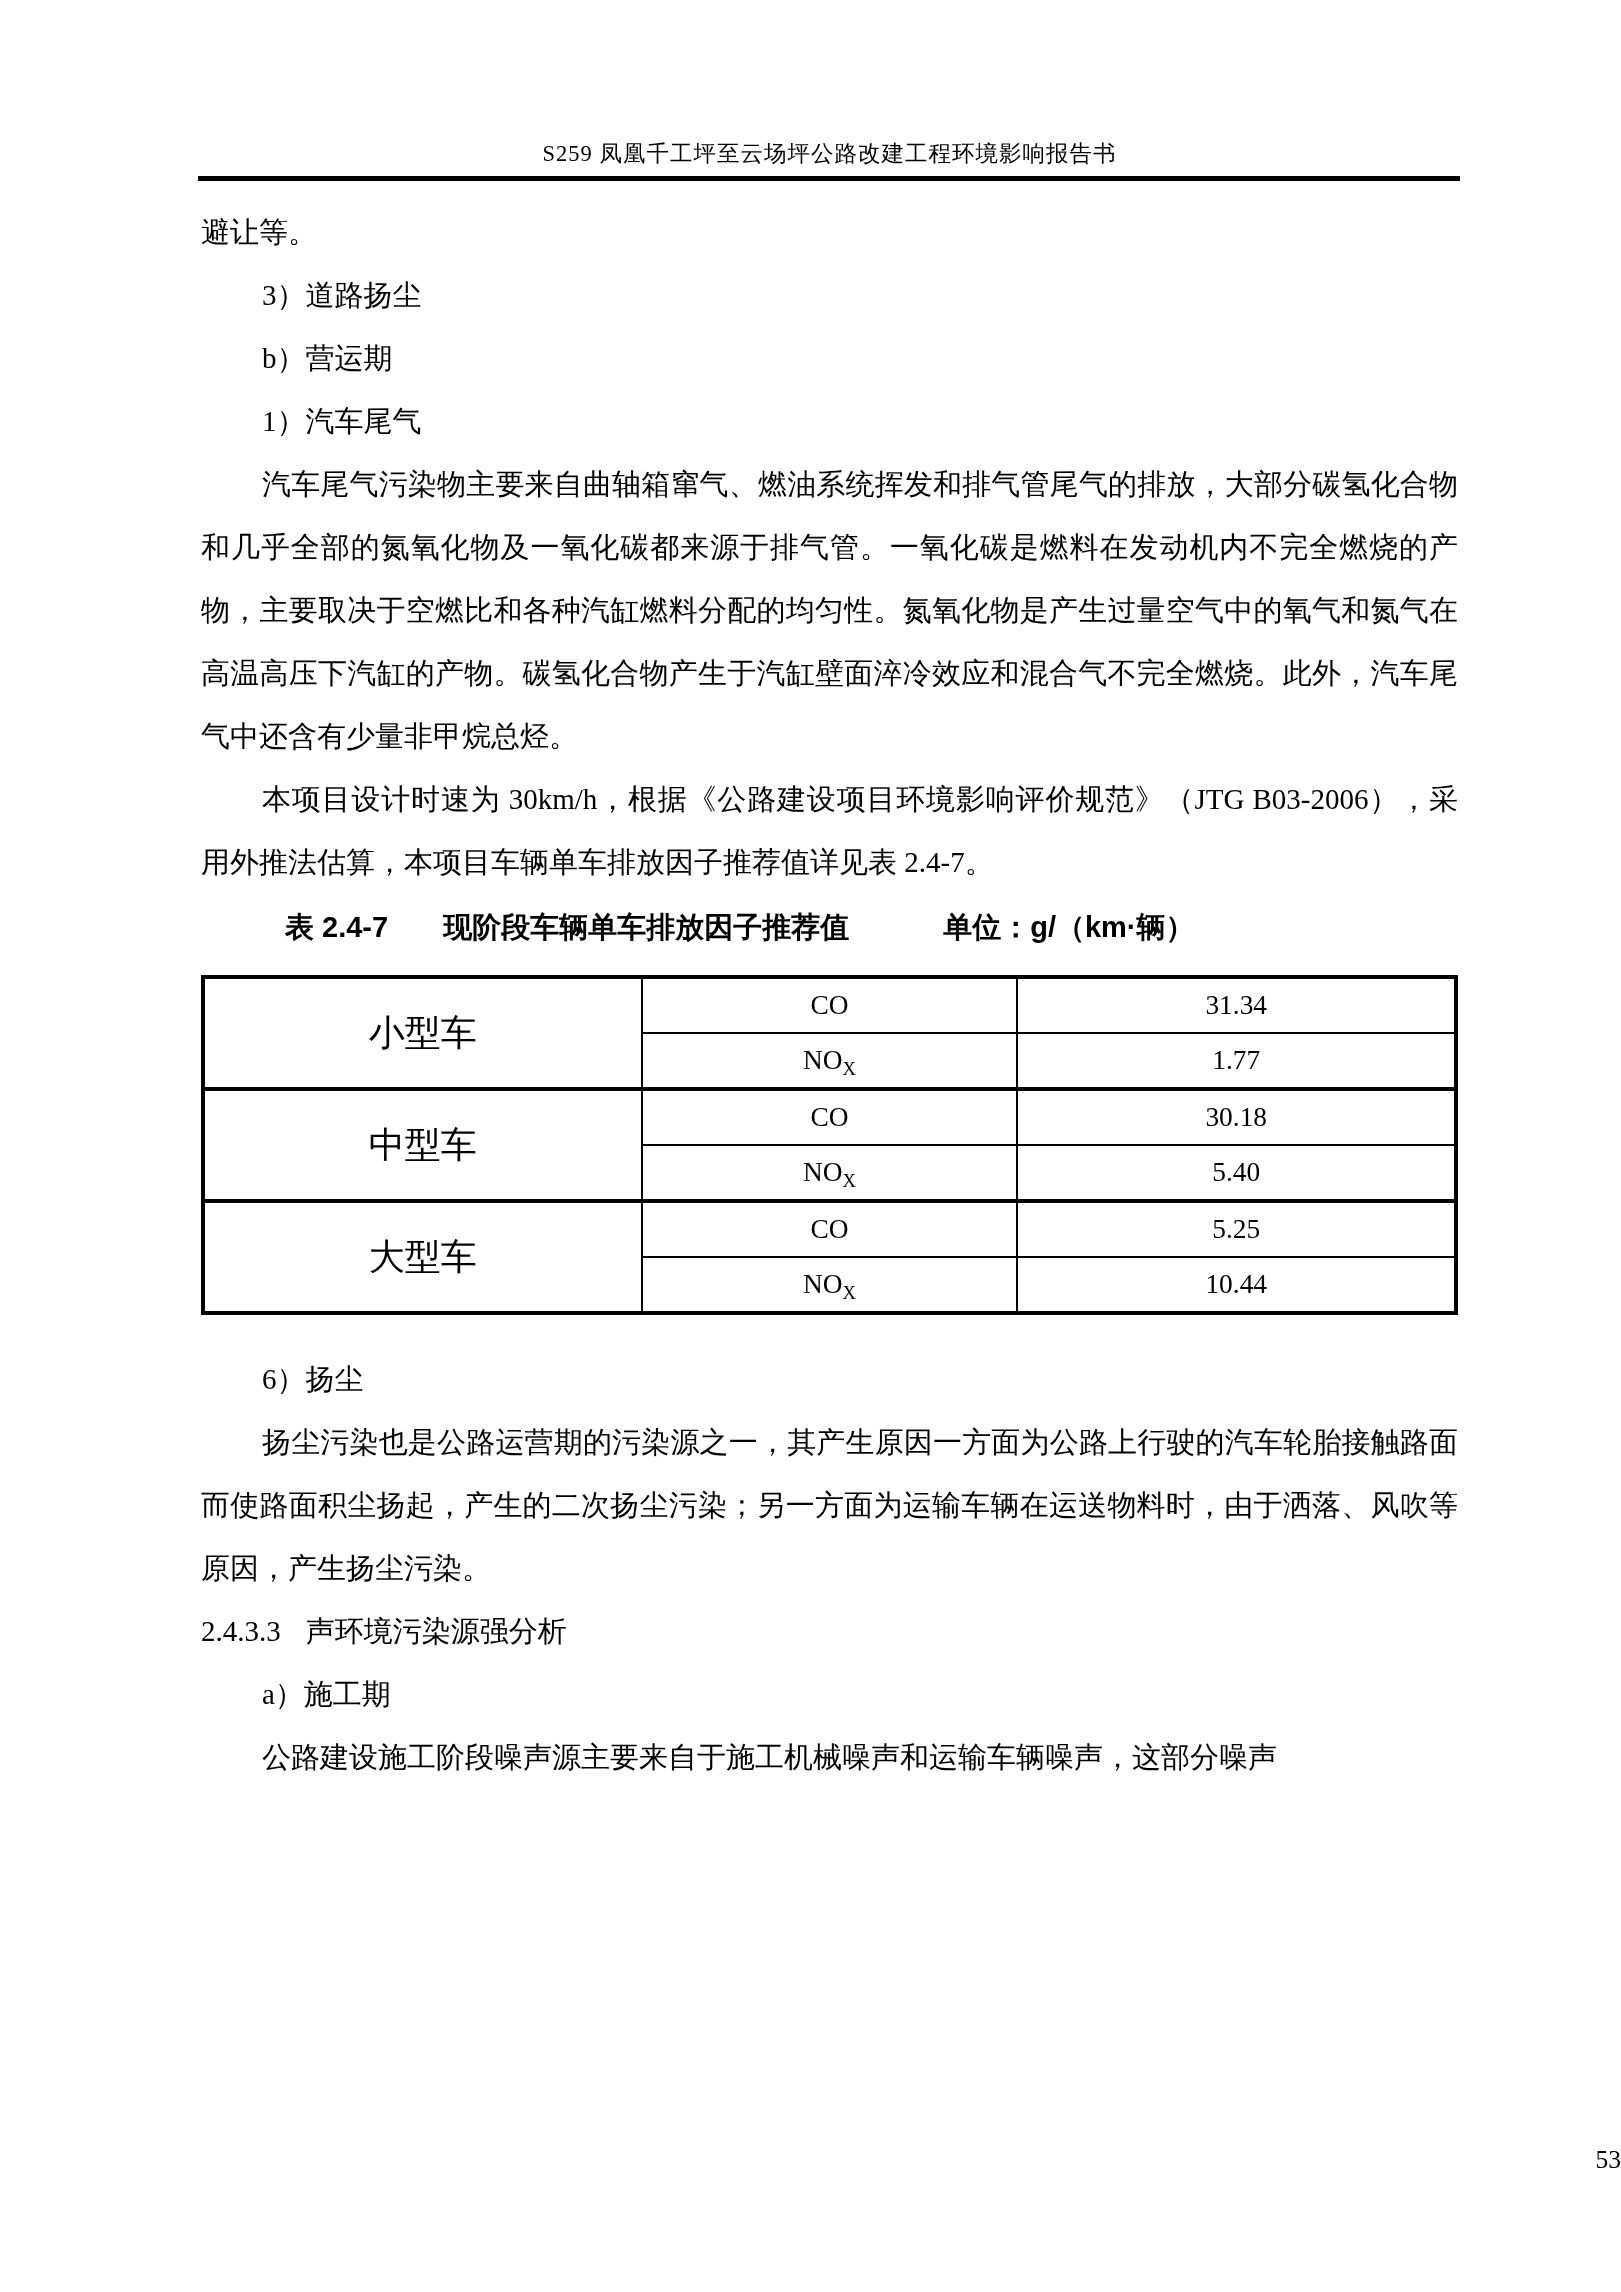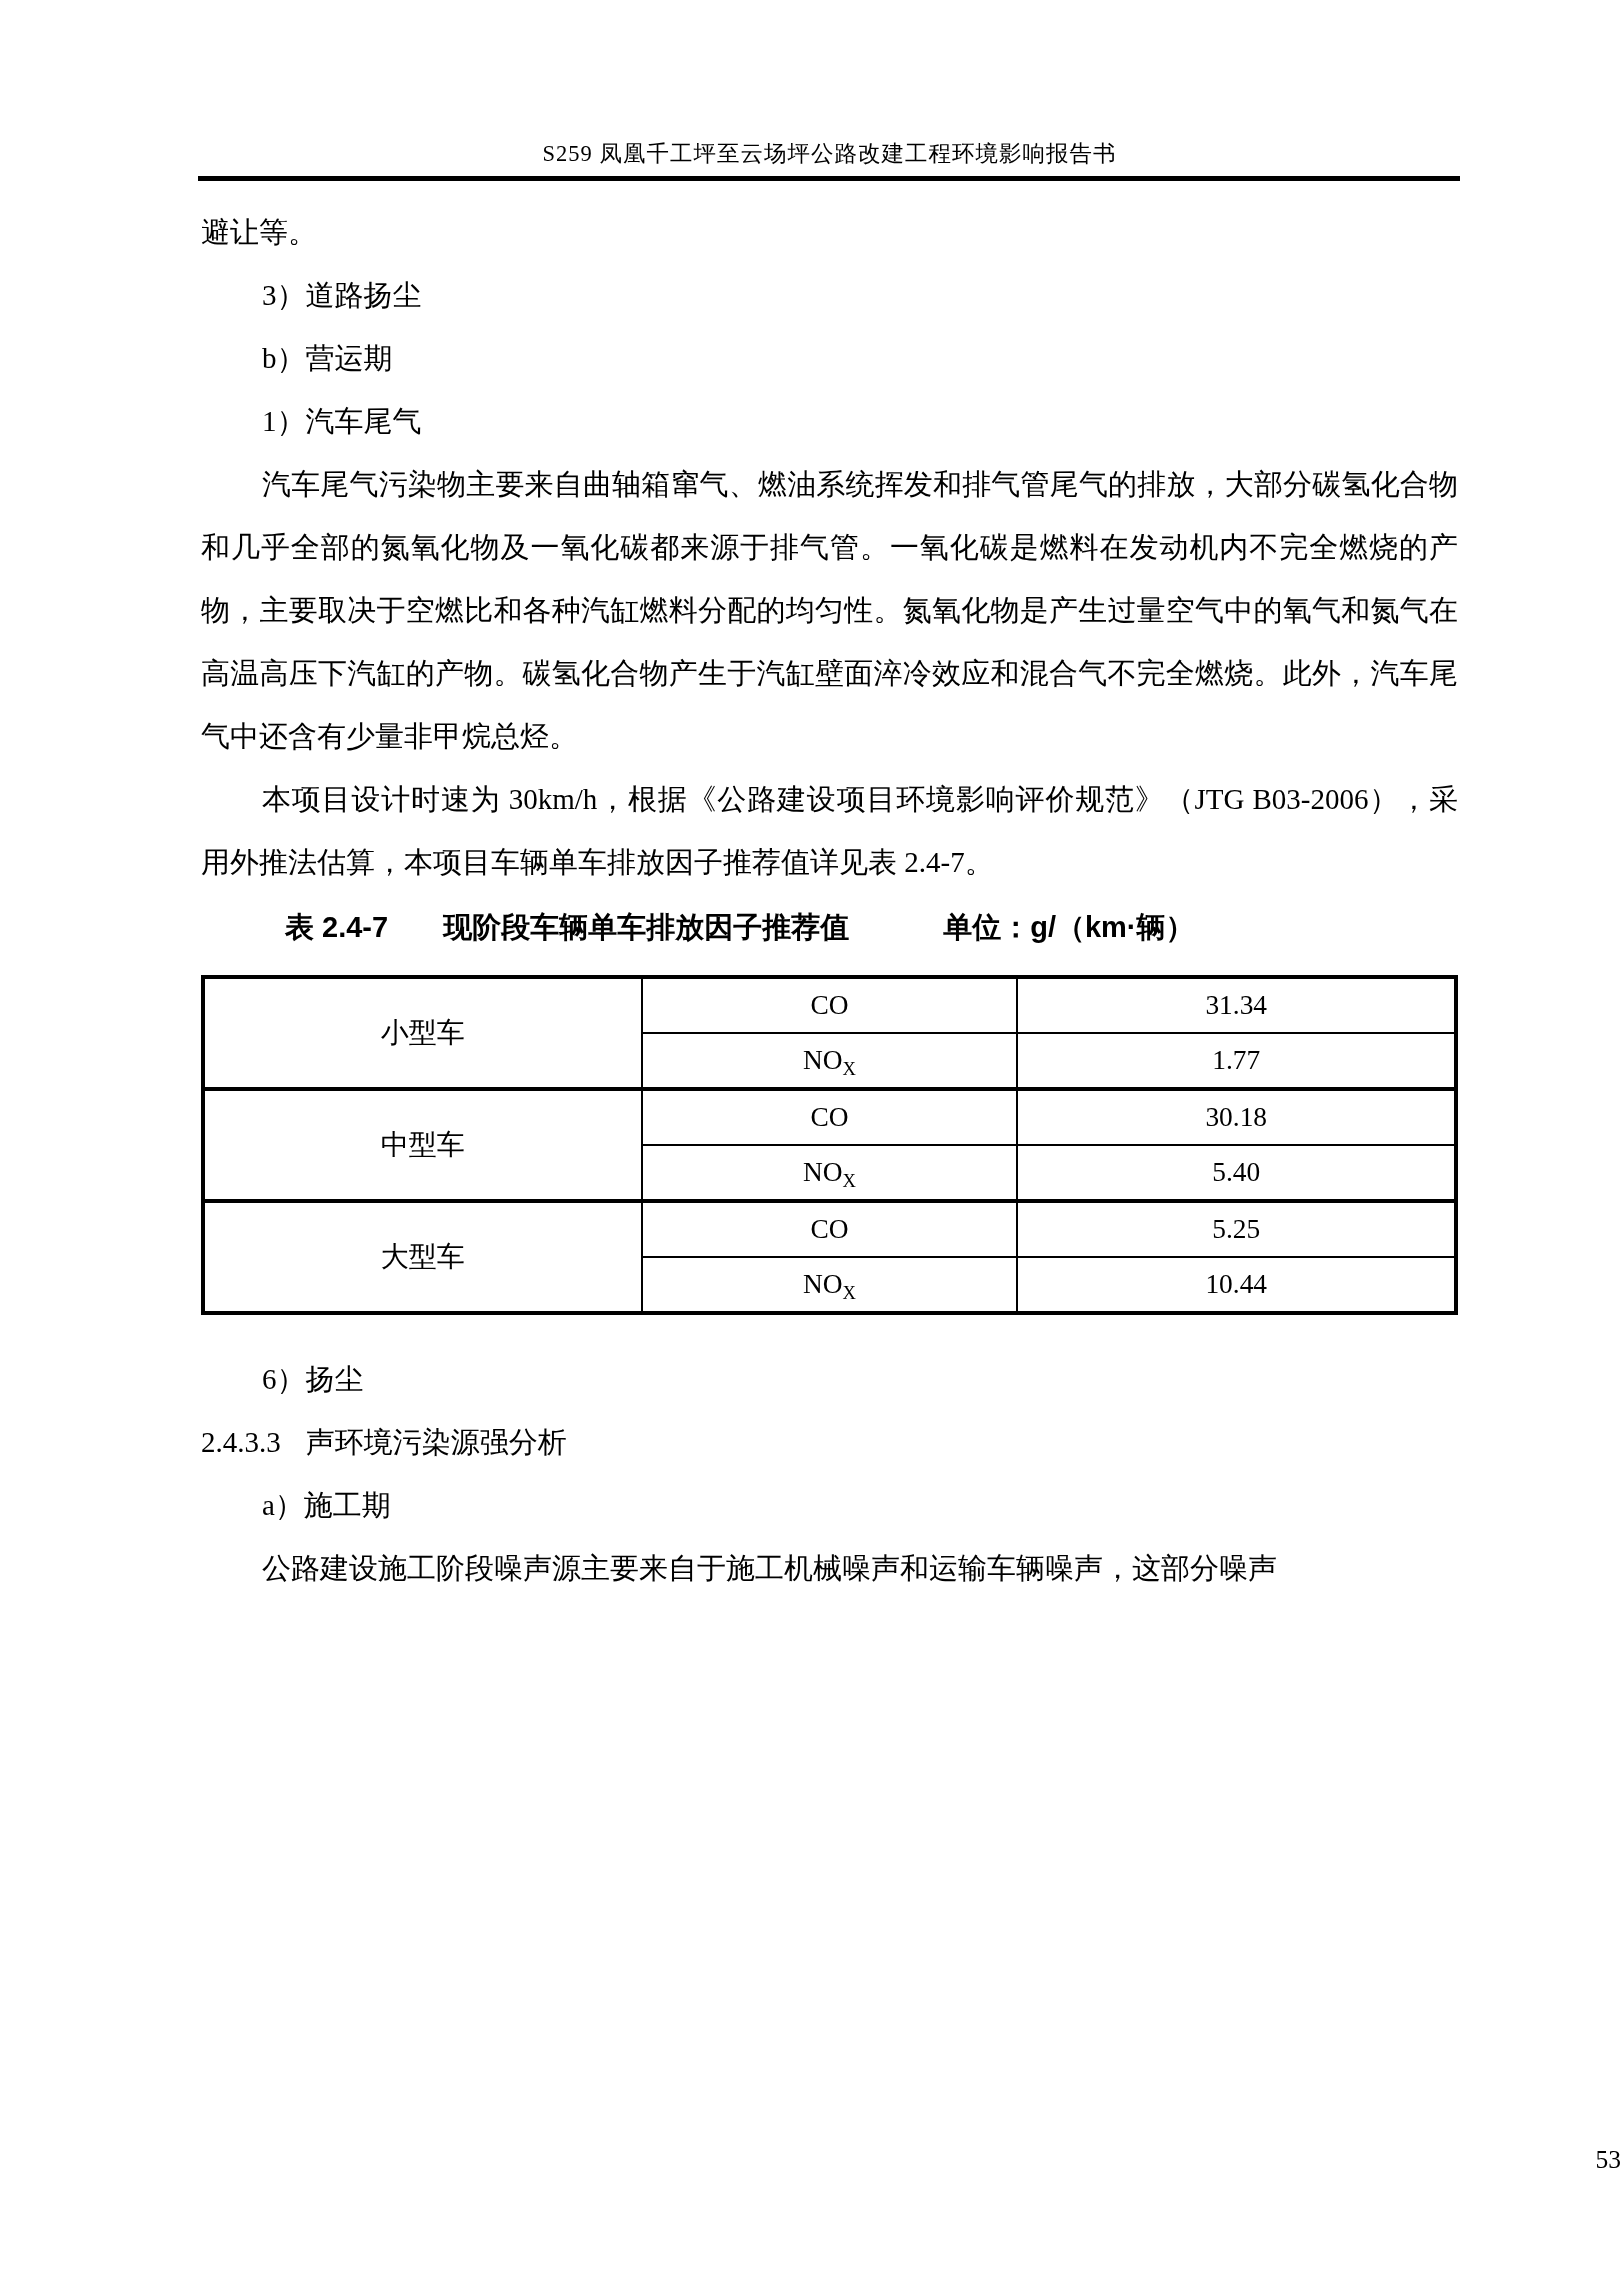--- a/index.html
+++ b/index.html
@@ -80,21 +80,21 @@
     border: 4.9px solid #000;
   }
   table.emission td {
     border: 2.9px solid #000;
     height: 56px;
     text-align: center;
     vertical-align: middle;
     font-size: 27.4px;
     padding: 0;
   }
-  table.emission td.vehicle { font-size: 28px; font-family: Liberation Serif, serif; }
+  table.emission td.vehicle { font-size: 36px; font-family: Liberation Serif, serif; }
   table.emission tr.group-start td { border-top-width: 4.9px; }
 
   .after-table { margin-top: 33px !important; }
 
   
   .footer {
     position: absolute;
     top: 2143px;
     left: 0;
     width: 1621px;
@@ -159,20 +159,21 @@
           <td>5.25</td>
         </tr>
         <tr>
           <td>NO<sub>X</sub></td>
           <td>10.44</td>
         </tr>
       </tbody>
     </table>
 
     <p class="indent after-table">6）扬尘</p>
+    <p class="indent">扬尘污染也是公路运营期的污染源之一，其产生原因一方面为公路上行驶的汽车轮胎接触路面而使路面积尘扬起，产生的二次扬尘污染；另一方面为运输车辆在运送物料时，由于洒落、风吹等原因，产生扬尘污染。</p>
     <p><span class="h3-num">2.4.3.3</span><span>声环境污染源强分析</span></p>
     <p class="indent">a）施工期</p>
     <p class="indent">公路建设施工阶段噪声源主要来自于施工机械噪声和运输车辆噪声，这部分噪声</p>
 
   </div>
 
   <div class="footer">
     <span>53</span>
   </div>
 

